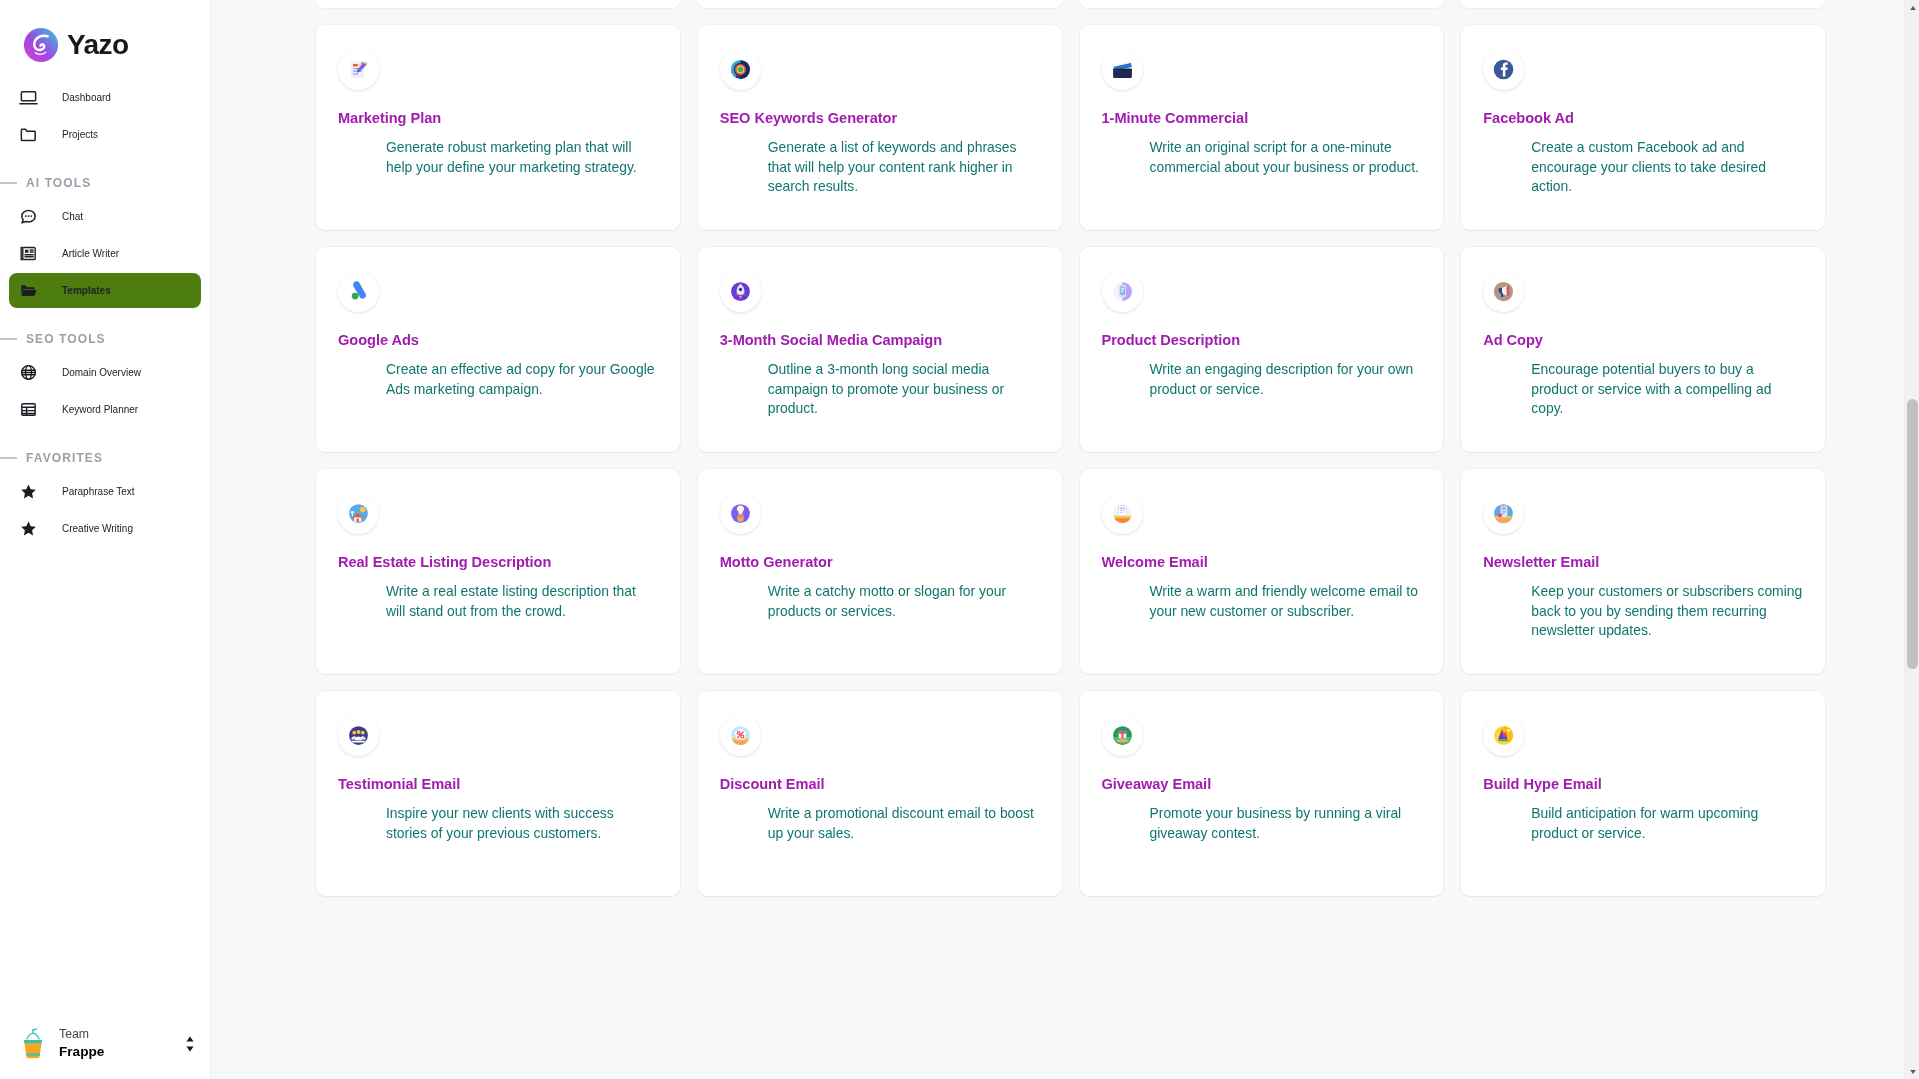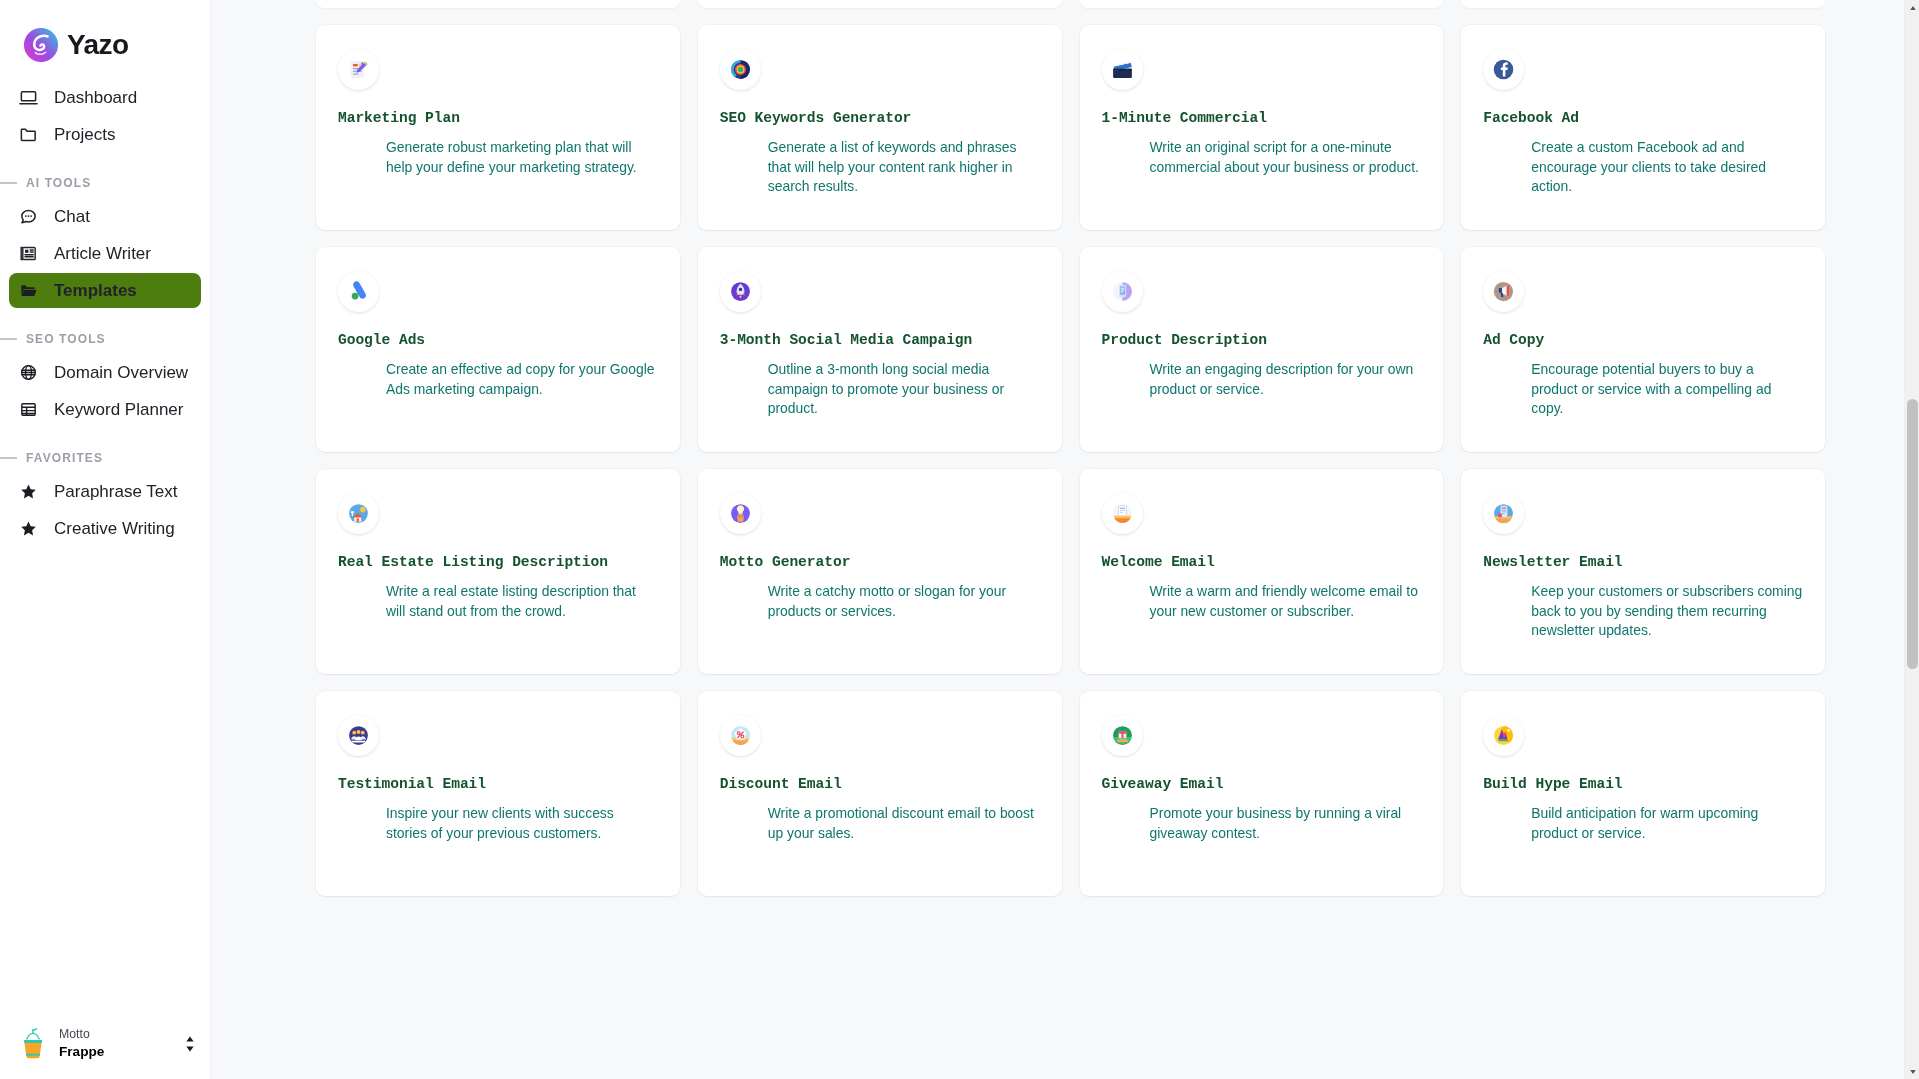--- a/index.html
+++ b/index.html
@@ -24,24 +24,24 @@
     display: flex; align-items: center; gap: 7px;
     padding: 18px 0 0 22px; height: 72px;
   }
   .brand-mark { width: 38px; height: 38px; flex: 0 0 38px; }
   .brand-name {
     font-size: 28px; font-weight: 700; color: #16191d;
     letter-spacing: -0.6px;
   }
   .nav { padding: 8px 9px 0 9px; }
   .nav-item {
-    display: flex; align-items: center; gap: 16px;
+    display: flex; align-items: center; gap: 24px;
     height: 35px; padding: 0 10px;
     border-radius: 8px;
-    color: #20232a; font-size: 17px;
+    color: #20232a; font-size: 10px;
     cursor: pointer; position: relative;
     margin-bottom: 2px;
   }
   .nav-item .ico {
     width: 19px; height: 19px; flex: 0 0 19px;
     display: flex; align-items: center; justify-content: center;
   }
   .nav-item.active {
     background: #4d7c0f;
     font-weight: 700;
@@ -110,23 +110,22 @@
   .card-badge {
     width: 41px; height: 41px; border-radius: 50%;
     background: #ffffff;
     box-shadow: 0 1px 3px rgba(16,24,40,.13);
     display: flex; align-items: center; justify-content: center;
     margin-bottom: 20px;
   }
   .card-badge svg { width: 25px; height: 25px; display: block; }
   .card-title {
     font-size: 14.6px; font-weight: 700;
-    color: #14532d; margin-bottom: 12px;
+    color: #a21caf; margin-bottom: 12px;
     letter-spacing: -0.05px;
-    font-family: Liberation Mono, monospace;
   }
   .card-desc {
     font-size: 13.9px; color: #0f766e;
     line-height: 1.42;
     margin-left: 48px;
   }
 
   
   .top-stub-row {
     display: grid;
@@ -303,21 +302,21 @@
           <path d="M6 13h18l-2.4 16.5a2 2 0 01-2 1.7H10.4a2 2 0 01-2-1.7z" fill="#f5a623"></path>
           <path d="M6 13h18l-.45 3H6.45z" fill="#2ec4b6"></path>
           <path d="M7.9 26.5h14.2l-.3 2.2H8.2z" fill="#2ec4b6" opacity=".85"></path>
           <path d="M8.5 12.5c1.5-4 4-6 6.5-6s5 2 6.5 6z" fill="#ffffff"></path>
           <path d="M8.6 12.6c1.6-4.2 4-6.2 6.4-6.2s4.8 2 6.4 6.2" fill="none" stroke="#2ec4b6" stroke-width="1.3"></path>
           <path d="M15 6.4V2.6" stroke="#2ec4b6" stroke-width="1.4" stroke-linecap="round" fill="none"></path>
           <path d="M15 3c2.4-.2 3.6-1.3 3.6-1.3" stroke="#2ec4b6" stroke-width="1.3" fill="none" stroke-linecap="round"></path>
         </svg>
       </span>
       <span class="team-txt">
-        <span class="team-label">Motto</span>
+        <span class="team-label">Team</span>
         <span class="team-name">Frappe</span>
       </span>
       <span class="team-chev">
         <svg viewBox="0 0 12 20" fill="#15181d">
           <path d="M6 2.5l3.6 5H2.4z"></path>
           <path d="M6 17.5l3.6-5H2.4z"></path>
         </svg>
       </span>
     </div>
   </aside>

